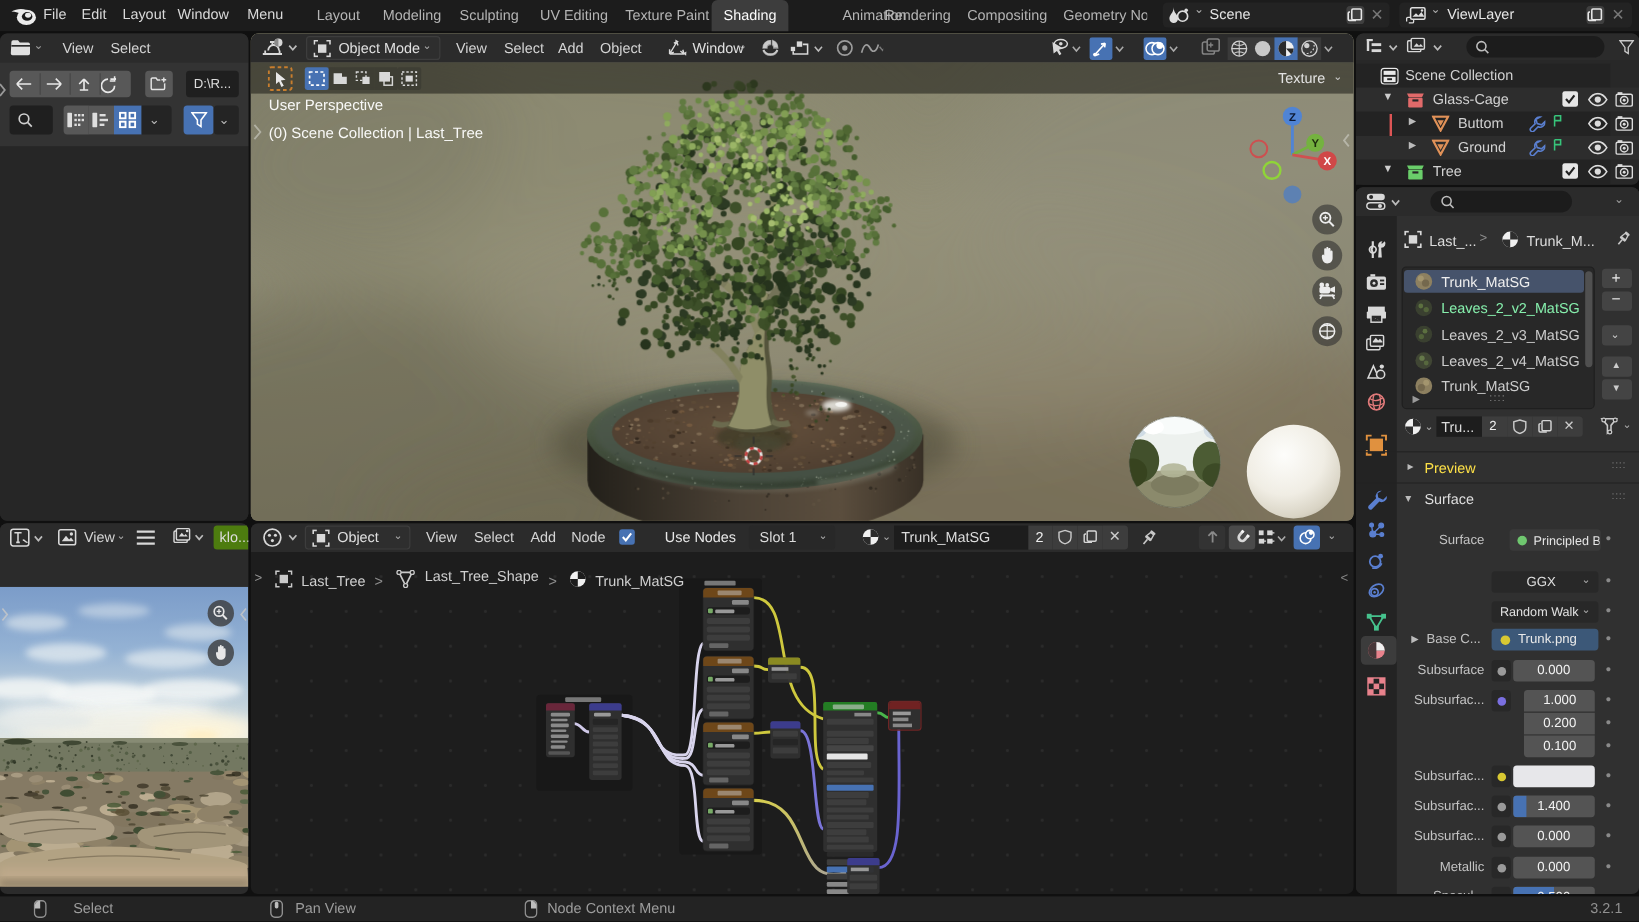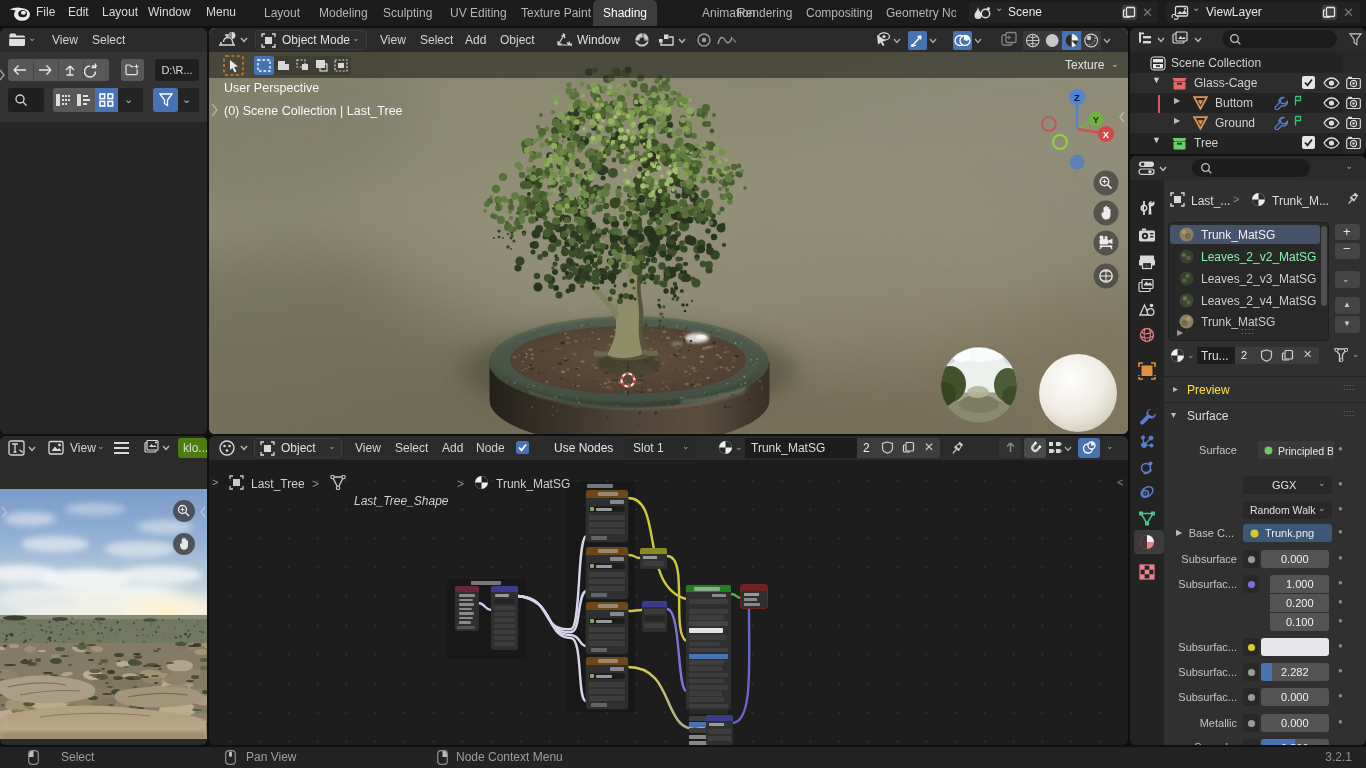--- a/index.html
+++ b/index.html
@@ -2613,21 +2613,21 @@
   <span class="abs" style="left:208px;top:485px;color:#8a8a8a;font-size:8px;">●</span>
 
   <span class="abs" style="left:3px;top:510px;width:104px;text-align:right;color:#c3c3c3;">Subsurfac...</span>
   <div class="btn" style="left:113px;top:507px;width:16px;height:18px;background:#282828;"></div>
   <svg class="abs" style="left:117px;top:512px" width="9" height="9">
         <circle cx="4.5" cy="4.5" r="3.6" fill="#9a9a9a"></circle>
       </svg>
   <div class="btn" style="left:131px;top:507px;width:68px;height:18px;background:#545454;overflow:hidden;">
         <div class="abs" style="left:0;top:0;width:11px;height:18px;background:#4772b3;"></div>
       </div>
-  <span class="abs" style="left:151px;top:510px;color:#f2f2f2;">2.282</span>
+  <span class="abs" style="left:151px;top:510px;color:#f2f2f2;">1.400</span>
   <span class="abs" style="left:208px;top:510px;color:#8a8a8a;font-size:8px;">●</span>
 
   <span class="abs" style="left:3px;top:535px;width:104px;text-align:right;color:#c3c3c3;">Subsurfac...</span>
   <div class="btn" style="left:113px;top:532px;width:16px;height:18px;background:#282828;"></div>
   <svg class="abs" style="left:117px;top:537px" width="9" height="9">
         <circle cx="4.5" cy="4.5" r="3.6" fill="#9a9a9a"></circle>
       </svg>
   <div class="btn" style="left:131px;top:532px;width:68px;height:18px;background:#545454;"></div>
   <span class="abs" style="left:151px;top:535px;color:#f2f2f2;">0.000</span>
   <span class="abs" style="left:208px;top:535px;color:#8a8a8a;font-size:8px;">●</span>
@@ -3323,21 +3323,21 @@
         </g>
       </svg>
   <span class="abs" style="left:42px;top:41px;color:#cfcfcf;">Last_Tree</span>
   <span class="abs" style="left:103px;top:41px;color:#8d8d8d;">&gt;</span>
   <svg class="abs" style="left:121px;top:39px" width="16" height="15" viewBox="0 0 16 15">
         <path d="M2.5 2 h11 L8 13Z" fill="none" stroke="#c9c9c9" stroke-width="1.4"></path>
         <circle cx="2.5" cy="2" r="1.7" fill="#1d1d1d" stroke="#c9c9c9" stroke-width="1.1"></circle>
         <circle cx="13.5" cy="2" r="1.7" fill="#1d1d1d" stroke="#c9c9c9" stroke-width="1.1"></circle>
         <circle cx="8" cy="13" r="1.7" fill="#1d1d1d" stroke="#c9c9c9" stroke-width="1.1"></circle>
       </svg>
-  <span class="abs" style="left:145px;top:58px;color:#cfcfcf;font-style:italic;">Last_Tree_Shape</span>
+  <span class="abs" style="left:145px;top:37px;color:#cfcfcf;">Last_Tree_Shape</span>
   <span class="abs" style="left:248px;top:41px;color:#8d8d8d;">&gt;</span>
   <svg class="abs" style="left:265px;top:39px" width="15" height="15" viewBox="0 0 15 15">
         <circle cx="7.5" cy="7.5" r="6.5" fill="#f0f0f0"></circle>
         <path d="M7.5 7.5 L7.5 1 A6.5 6.5 0 0 1 14 7.5Z M7.5 7.5 L7.5 14 A6.5 6.5 0 0 1 1 7.5Z" fill="#1d1d1d"></path>
       </svg>
   <span class="abs" style="left:287px;top:41px;color:#cfcfcf;">Trunk_MatSG</span>
   <span class="abs" style="left:908px;top:40px;color:#888;font-size:11px;">&lt;</span>
 </div>
 
 <div id="statusbar" class="abs" style="left:0;top:747px;width:1366px;height:21px;background:#232323;color:#9d9d9d;font-size:12px;">

